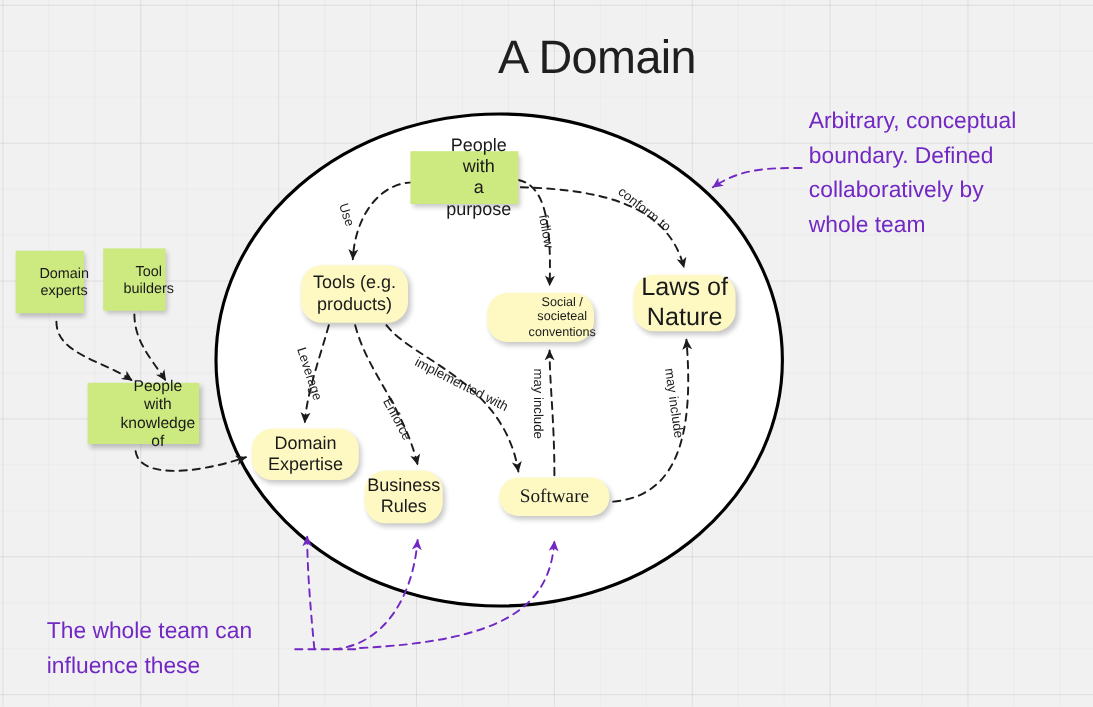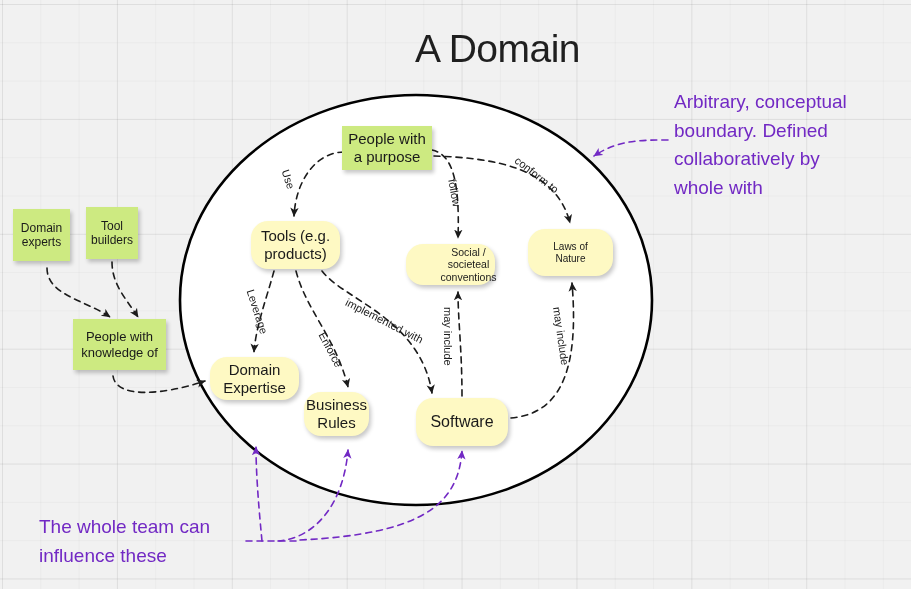--- a/index.html
+++ b/index.html
@@ -59,21 +59,21 @@
     display: flex;
     align-items: center;
     justify-content: center;
     text-align: center;
     color: #1a1a1a;
     box-shadow: 2px 3px 4px rgba(0,0,0,0.22);
     padding: 2px 4px;
     line-height: 1.18;
     white-space: pre-line;
   }
-  .note.green { background: #cdea81; }
+  .note.green { background: #cdea81; padding-left: 28px; }
   .note.yellow { background: #fef9c3; border-radius: 17px; }
 
   .annotation {
     position: absolute;
     color: #7229c4;
     font-size: 19px;
     line-height: 28.5px;
     white-space: pre-line;
   }
   .edge-label {
@@ -135,38 +135,38 @@
     <div class="note green" style="left: 86px; top: 207px; width: 52px; height: 52px; font-size: 12px;">Tool
 builders</div>
     <div class="note green" style="left: 73px; top: 319px; width: 93px; height: 51px; font-size: 13px;">People with
 knowledge of</div>
     <div class="note green" style="left: 342px; top: 126px; width: 90px; height: 44px; font-size: 15px;">People with
 a purpose</div>
     <div class="note yellow" style="left: 251px; top: 221px; width: 89px; height: 48px; font-size: 15px;">Tools (e.g.
 products)</div>
     <div class="note yellow" style="left: 406px; top: 244px; width: 89px; height: 41px; font-size: 10.5px; padding-left: 40px;">Social / societeal
 conventions</div>
-    <div class="note yellow" style="left: 528px; top: 229px; width: 85px; height: 47px; font-size: 10px; text-align: center;">Laws of
+    <div class="note yellow" style="left: 528px; top: 229px; width: 85px; height: 47px; font-size: 21px; text-align: center;">Laws of
 Nature</div>
     <div class="note yellow" style="left: 210px; top: 357px; width: 89px; height: 43px; font-size: 15px;">Domain
 Expertise</div>
     <div class="note yellow" style="left: 304px; top: 392px; width: 65px; height: 44px; font-size: 15px;">Business
 Rules</div>
-    <div class="note yellow" style="left: 416px; top: 398px; width: 92px; height: 48px; font-size: 16px;">Software</div>
+    <div class="note yellow" style="left: 416px; top: 398px; width: 92px; height: 32px; font-size: 16px; font-family: Liberation Serif, serif;">Software</div>
   </div>
 <div id="labels-layer">
     <div class="edge-label" style="left: 291px; top: 168px; transform: rotate(72deg);">Use</div>
     <div class="edge-label" style="left: 458px; top: 178px; transform: rotate(80deg);">follow</div>
     <div class="edge-label" style="left: 520px; top: 154px; transform: rotate(38deg);">conform to</div>
     <div class="edge-label" style="left: 256px; top: 288px; transform: rotate(72deg);">Leverage</div>
     <div class="edge-label" style="left: 327px; top: 330px; transform: rotate(62deg);">Enforce</div>
     <div class="edge-label" style="left: 349px; top: 296px; transform: rotate(27deg);">implemented with</div>
     <div class="edge-label" style="left: 454px; top: 307px; transform: rotate(90deg);">may include</div>
     <div class="edge-label" style="left: 563px; top: 306px; transform: rotate(82deg);">may include</div>
   </div>
 <div id="annotations-layer">
     <div class="annotation" style="left: 674px; top: 88px;">Arbitrary, conceptual
 boundary. Defined
 collaboratively by
-whole with</div>
+whole team</div>
     <div class="annotation" style="left: 22px; top: 513px; margin-left: 17px;">The whole team can
 influence these</div>
   </div>
 
 </body></html>

